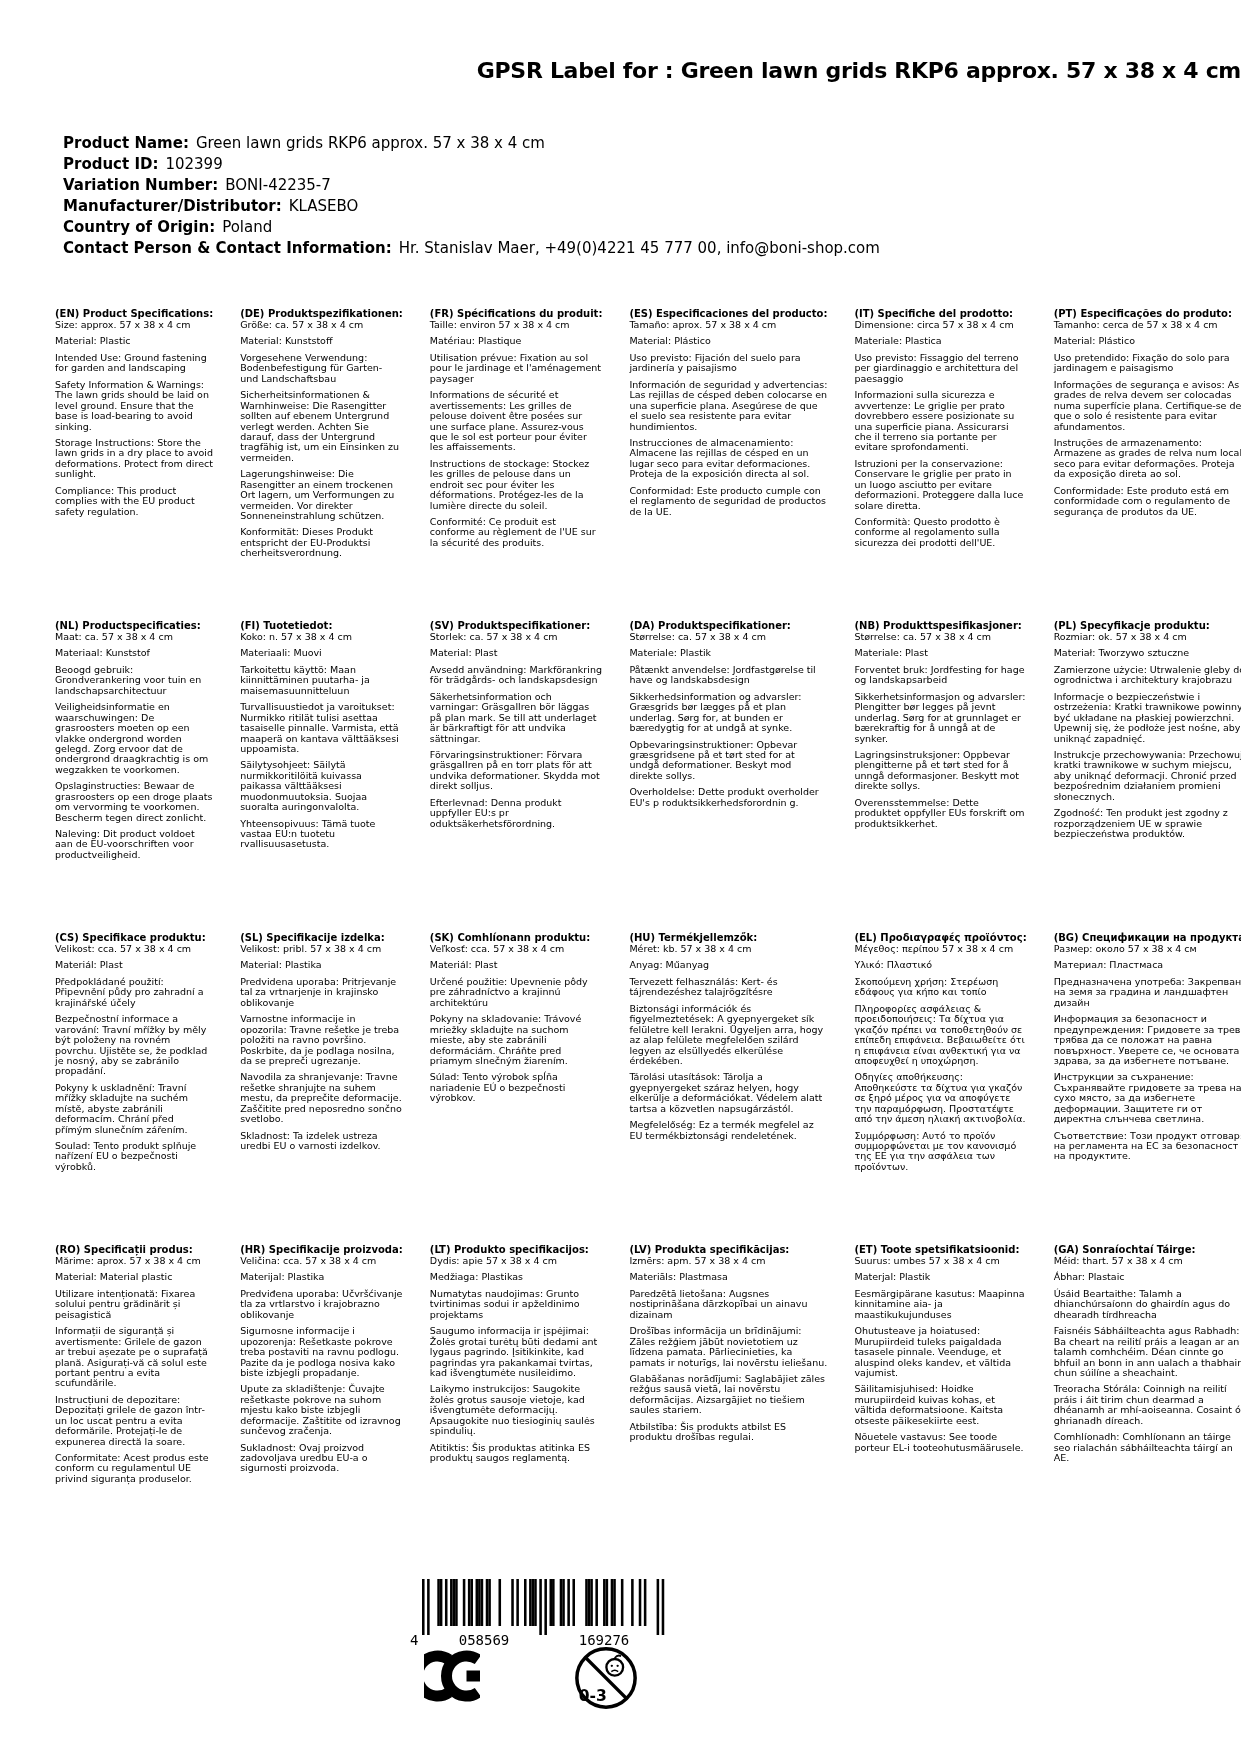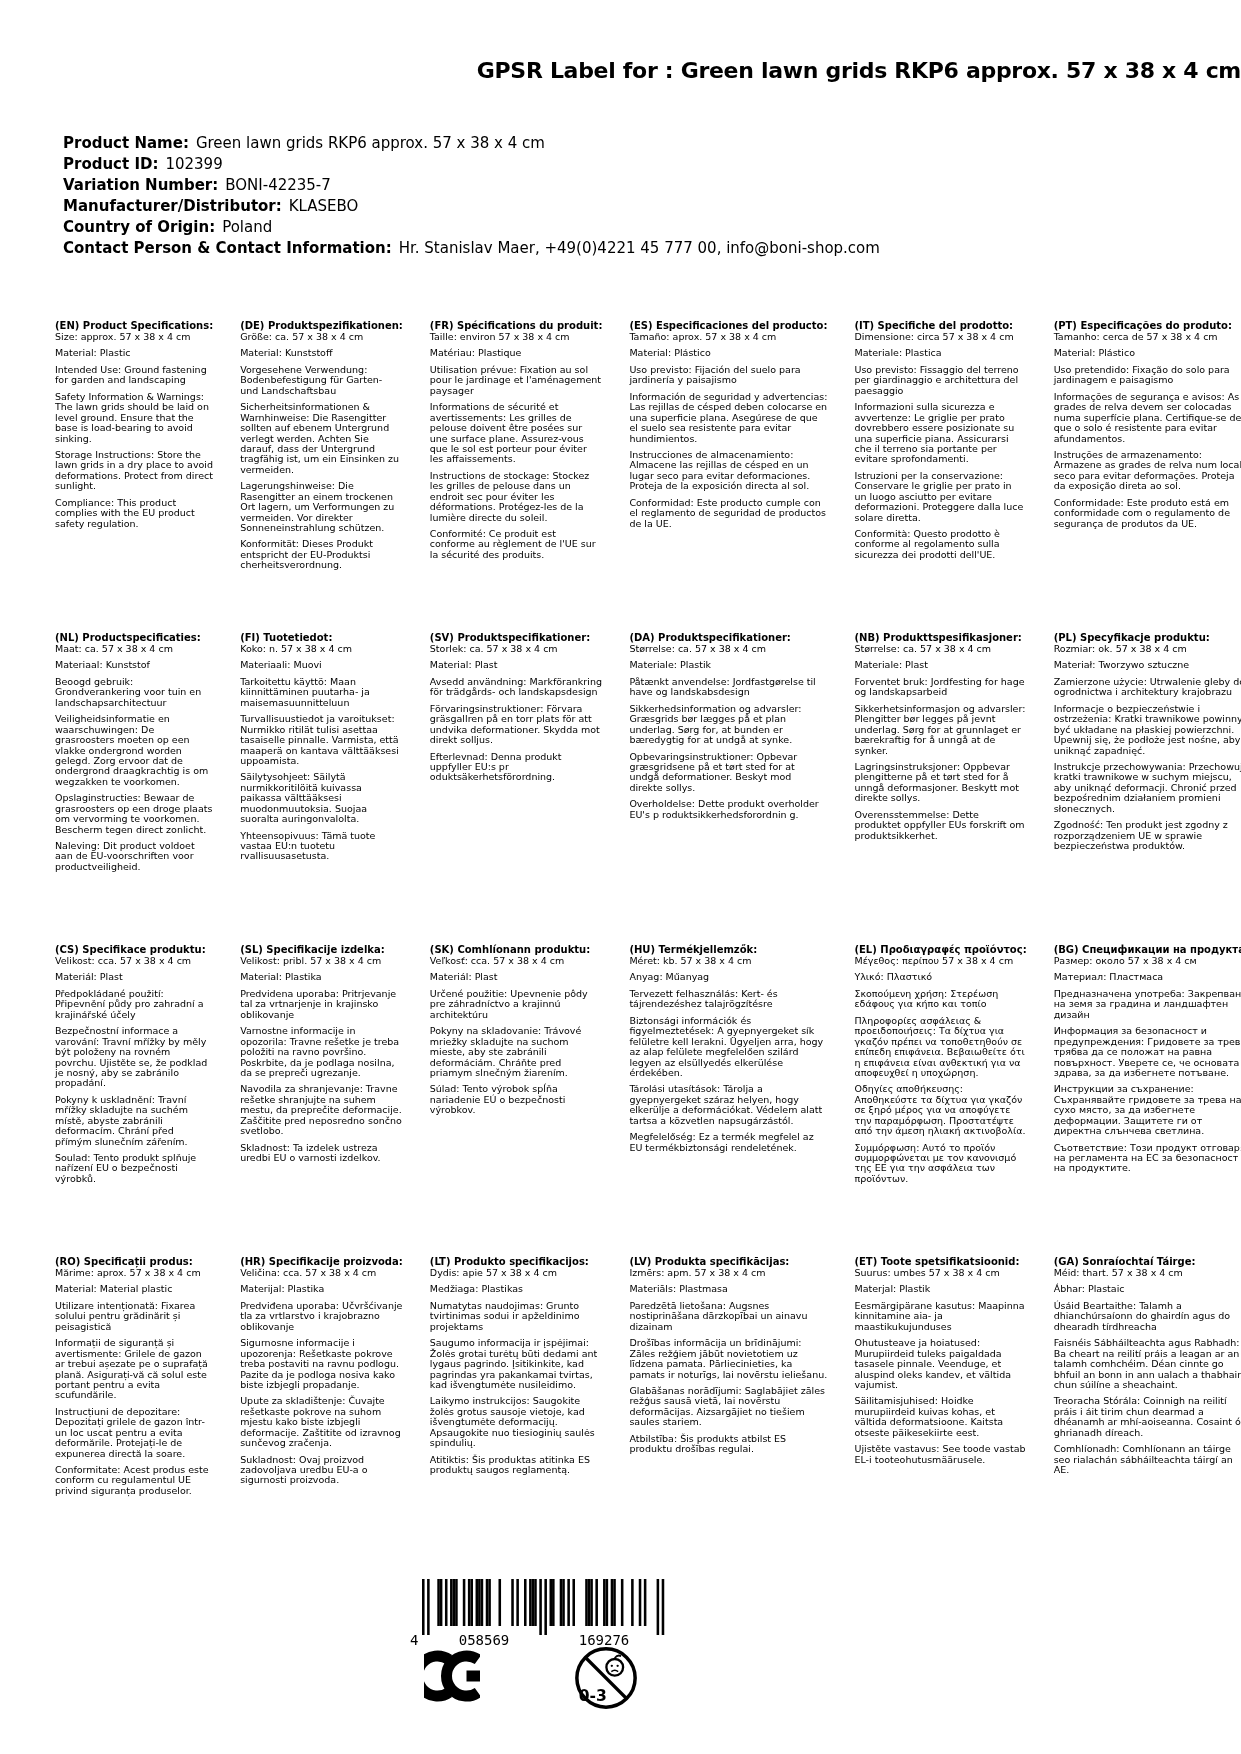--- a/index.html
+++ b/index.html
@@ -18,21 +18,21 @@
   }
   .info-row { line-height:21px; white-space:nowrap; }
   .info-label { font-weight:bold; margin-right:7px; }
   .spec-grid {
     position:absolute; top:308px; left:55px; width:1146px;
     display:grid;
     grid-template-columns:repeat(6, 1fr);
     grid-template-rows:repeat(4, 312px);
     column-gap:27px;
   }
-  .spec-block { font-size:9.5px; line-height:1.1; overflow:visible;margin-top:12px; }
+  .spec-block { font-size:9.5px; line-height:1.1; overflow:visible; }
   .spec-heading {
     font-size:10px; font-weight:bold; margin:0; white-space:nowrap; overflow:visible;
   }
   .spec-p { margin:6px 0 0 0; }
   .spec-p:first-of-type { margin-top:1px; }
   .barcode-wrap { position:absolute; left:398px; top:1578px; }
   .barcode-digits { font-family:"DejaVu Sans Mono","DejaVu Sans",monospace; font-size:14px; }
   .ce-mark { position:absolute; left:424px; top:1650px; }
   .age-mark { position:absolute; left:572px; top:1644px; }
 </style>
@@ -146,20 +146,21 @@
       <p class="spec-p">Turvallisuustiedot ja varoitukset: Nurmikko ritilät tulisi asettaa tasaiselle pinnalle. Varmista, että maaperä on kantava välttääksesi uppoamista.</p>
       <p class="spec-p">Säilytysohjeet: Säilytä nurmikkoritilöitä kuivassa paikassa välttääksesi muodonmuutoksia. Suojaa suoralta auringonvalolta.</p>
       <p class="spec-p">Yhteensopivuus: Tämä tuote vastaa EU:n tuotetu rvallisuusasetusta.</p>
     </section>
 
   <section class="spec-block">
     <h3 class="spec-heading">(SV) Produktspecifikationer:</h3>
   <p class="spec-p">Storlek: ca. 57 x 38 x 4 cm</p>
       <p class="spec-p">Material: Plast</p>
       <p class="spec-p">Avsedd användning: Markförankring för trädgårds- och landskapsdesign</p>
+      <p class="spec-p">Säkerhetsinformation och varningar: Gräsgallren bör läggas på plan mark. Se till att underlaget är bärkraftigt för att undvika sättningar.</p>
       <p class="spec-p">Förvaringsinstruktioner: Förvara gräsgallren på en torr plats för att undvika deformationer. Skydda mot direkt solljus.</p>
       <p class="spec-p">Efterlevnad: Denna produkt uppfyller EU:s pr oduktsäkerhetsförordning.</p>
     </section>
 
   <section class="spec-block">
     <h3 class="spec-heading">(DA) Produktspecifikationer:</h3>
   <p class="spec-p">Størrelse: ca. 57 x 38 x 4 cm</p>
       <p class="spec-p">Materiale: Plastik</p>
       <p class="spec-p">Påtænkt anvendelse: Jordfastgørelse til have og landskabsdesign</p>
       <p class="spec-p">Sikkerhedsinformation og advarsler: Græsgrids bør lægges på et plan underlag. Sørg for, at bunden er bæredygtig for at undgå at synke.</p>
@@ -286,21 +287,21 @@
       <p class="spec-p">Atbilstība: Šis produkts atbilst ES produktu drošības regulai.</p>
     </section>
 
   <section class="spec-block">
     <h3 class="spec-heading">(ET) Toote spetsifikatsioonid:</h3>
   <p class="spec-p">Suurus: umbes 57 x 38 x 4 cm</p>
       <p class="spec-p">Materjal: Plastik</p>
       <p class="spec-p">Eesmärgipärane kasutus: Maapinna kinnitamine aia- ja maastikukujunduses</p>
       <p class="spec-p">Ohutusteave ja hoiatused: Murupiirdeid tuleks paigaldada tasasele pinnale. Veenduge, et aluspind oleks kandev, et vältida vajumist.</p>
       <p class="spec-p">Säilitamisjuhised: Hoidke murupiirdeid kuivas kohas, et vältida deformatsioone. Kaitsta otseste päikesekiirte eest.</p>
-      <p class="spec-p">Ujistěte vastavus: See toode vastab EL-i tooteohutusmäärusele.</p>
+      <p class="spec-p">Nõuetele vastavus: See toode porteur EL-i tooteohutusmäärusele.</p>
     </section>
 
   <section class="spec-block">
     <h3 class="spec-heading">(GA) Sonraíochtaí Táirge:</h3>
   <p class="spec-p">Méid: thart. 57 x 38 x 4 cm</p>
       <p class="spec-p">Ábhar: Plastaic</p>
       <p class="spec-p">Úsáid Beartaithe: Talamh a dhianchúrsaíonn do ghairdín agus do dhearadh tírdhreacha</p>
       <p class="spec-p">Faisnéis Sábháilteachta agus Rabhadh: Ba cheart na reilití práis a leagan ar an talamh comhchéim. Déan cinnte go bhfuil an bonn in ann ualach a thabhairt chun súilíne a sheachaint.</p>
       <p class="spec-p">Treoracha Stórála: Coinnigh na reilití práis i áit tirim chun dearmad a dhéanamh ar mhí-aoiseanna. Cosaint ó ghrianadh díreach.</p>
       <p class="spec-p">Comhlíonadh: Comhlíonann an táirge seo rialachán sábháilteachta táirgí an AE.</p>

